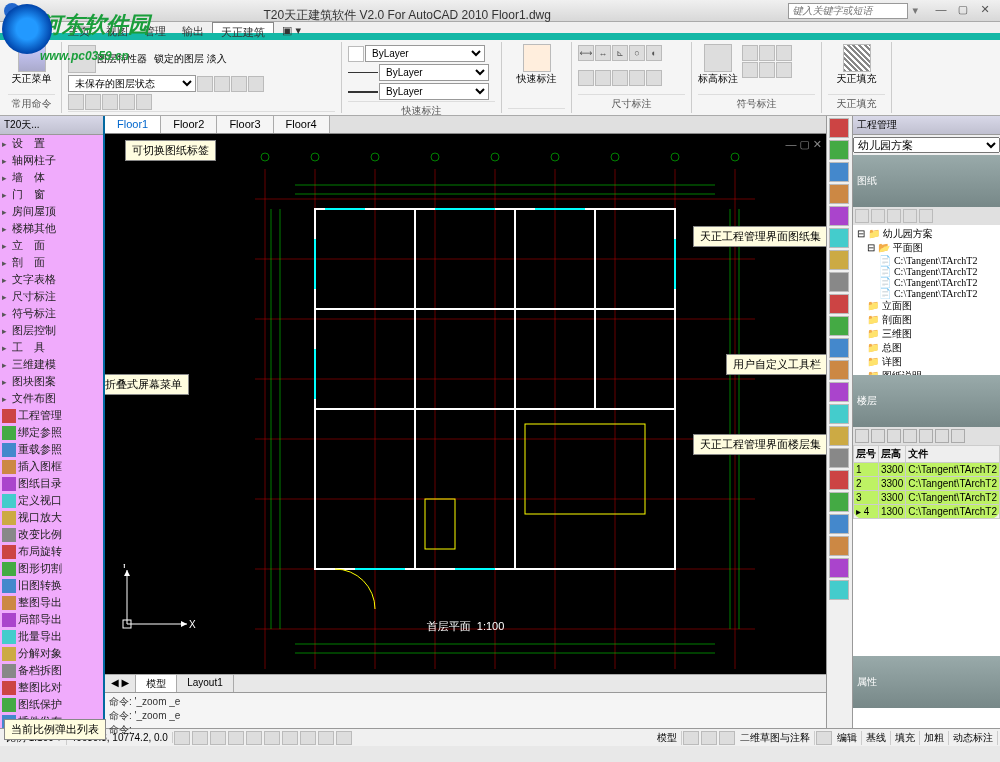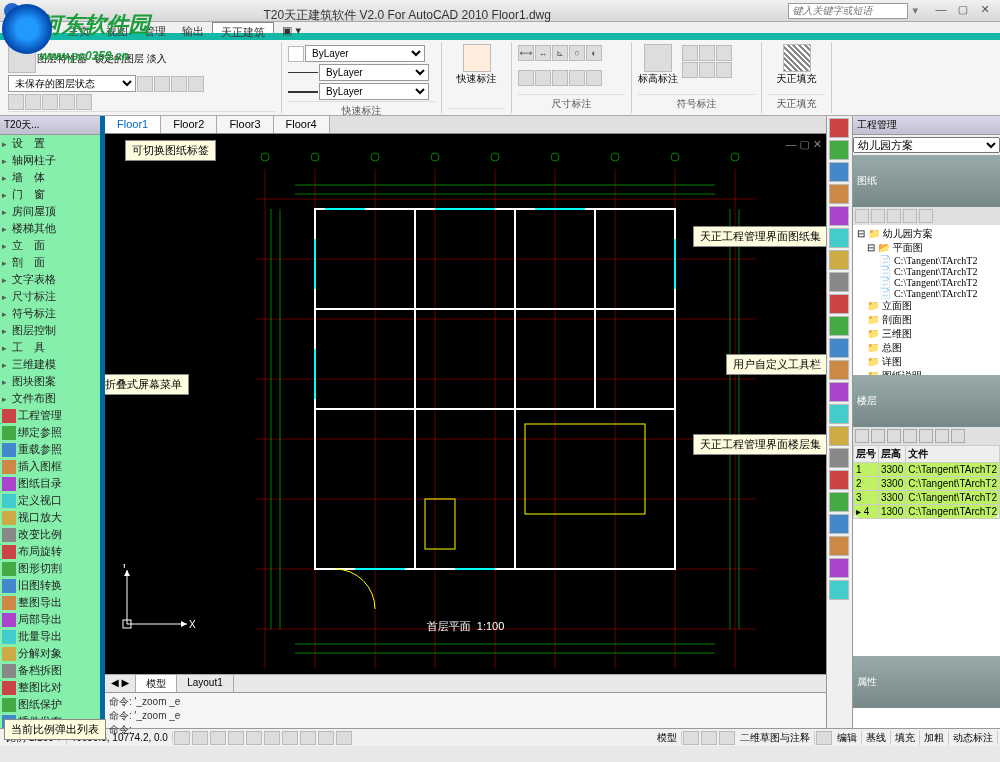--- a/index.html
+++ b/index.html
@@ -23,21 +23,21 @@
 .ribbon-group { border-right: 1px solid #ccc; padding: 2px 6px; display: flex; flex-direction: column; justify-content: space-between; }
 .ribbon-group .label { text-align: center; font-size: 10px; color: #555; border-top: 1px solid #ddd; padding-top: 2px; }
 .ribbon-row { display: flex; align-items: center; gap: 1px; margin: 1px 0; }
 .ribbon-combo { border: 1px solid #999; background: #fff; font-size: 10px; padding: 1px 2px; }
 .ribbon-ico { width: 16px; height: 16px; background: #ddd; border: 1px solid #bbb; display: inline-block; }
 .ribbon-ico.big { width: 28px; height: 28px; }
 .ribbon-ico.sq { display: inline-flex; align-items: center; justify-content: center; font-size: 9px; color: #555; }
 
 .workspace { display: flex; height: 612px; }
 
-.leftpanel { width: 105px; background: #86efac; border-right: 5px solid #0369a1; display: flex; flex-direction: column; }
+.leftpanel { width: 105px; background: #f0abfc; border-right: 2px solid #0369a1; display: flex; flex-direction: column; }
 .leftpanel-title { background: linear-gradient(#d8d8e8, #c0c0d0); padding: 2px 4px; font-size: 10px; border-bottom: 1px solid #999; }
 .left-list { flex: 1; overflow: hidden; }
 .left-item { display: flex; align-items: center; padding: 1px 2px; cursor: pointer; }
 .left-item .ico { width: 14px; height: 14px; margin-right: 2px; display: inline-block; }
 .left-item .arrow { color: #555; width: 10px; font-size: 9px; }
 .left-item .txt { font-size: 11px; color: #222; }
 
 .canvas-area { flex: 1; display: flex; flex-direction: column; }
 .tabs { display: flex; background: #e0e0e0; height: 18px; border-bottom: 1px solid #888; }
 .tabs span { padding: 2px 12px; border-right: 1px solid #aaa; background: #f5f5f5; cursor: pointer; font-size: 11px; }
@@ -100,20 +100,27 @@
 <div class="menubar" id="menubar">
     <span>主页</span>
     <span>视图</span>
     <span>管理</span>
     <span>输出</span>
     <span class="active">天正建筑</span>
     <span>▣ ▾</span>
   </div>
 
 <div class="ribbon">
+  <div class="ribbon-group" style="width:60px">
+    <div style="display:flex;flex-direction:column;align-items:center">
+      <span class="ribbon-ico big" style="background:linear-gradient(#ccf,#aac)"></span>
+      <span style="font-size:10px">天正菜单</span>
+    </div>
+    <div class="label">常用命令</div>
+  </div>
   <div class="ribbon-group" style="width:280px">
     <div class="ribbon-row">
       <span class="ribbon-ico big"></span>
       <span style="font-size:10px">图层特性器</span>
       <span style="font-size:10px;margin-left:6px">锁定的图层 淡入</span>
     </div>
     <div class="ribbon-row">
       <select class="ribbon-combo" style="width:128px"><option>未保存的图层状态</option></select>
       <span class="ribbon-ico"></span>
       <span class="ribbon-ico"></span>

